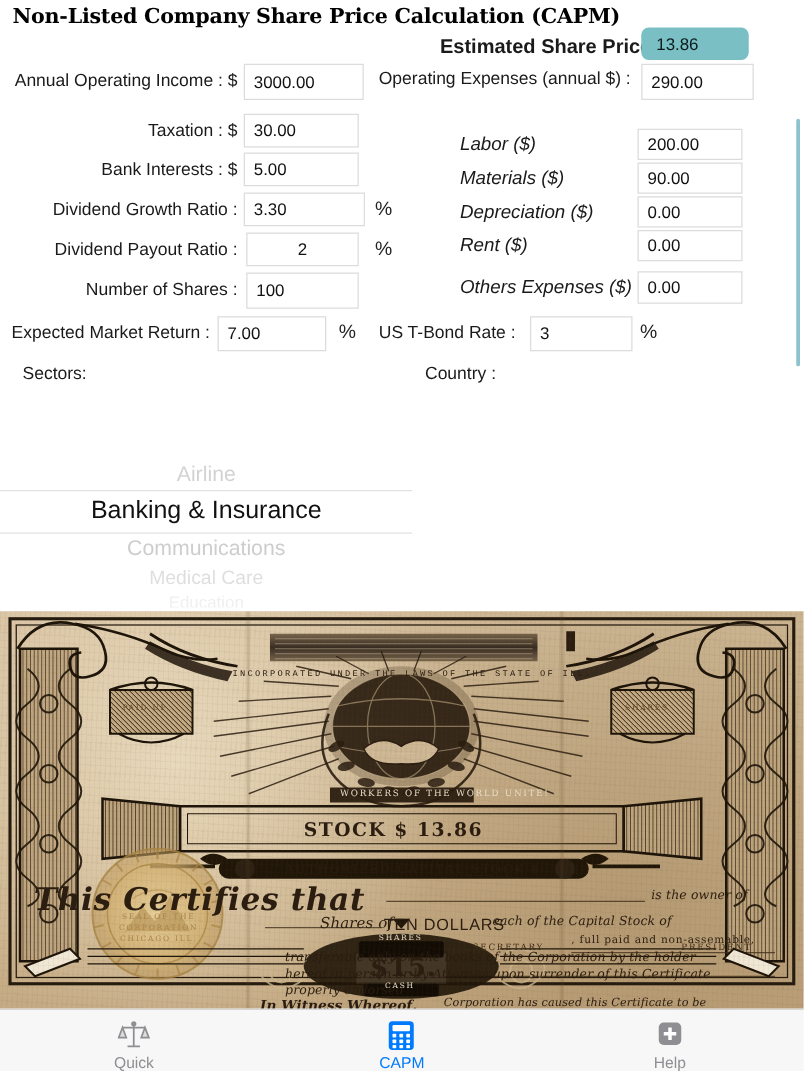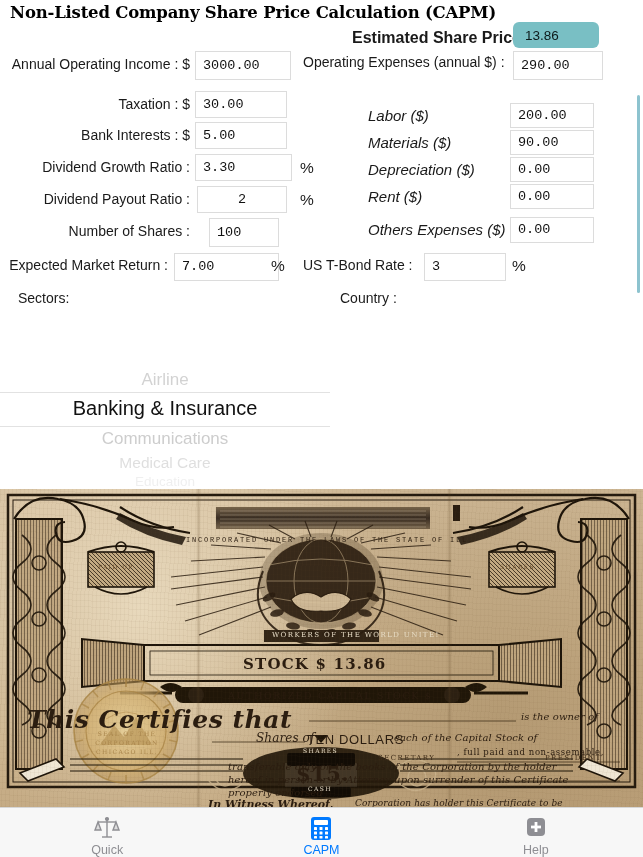--- a/index.html
+++ b/index.html
@@ -32,21 +32,21 @@
   .pct {
     position: absolute; font-size: 15.5px; color: #222;
   }
 
   
   .fld {
     position: absolute;
     background: #ffffff;
     border: 1px solid #dcdcdc;
     border-radius: 0;
-    font-family: Liberation Mono, monospace;
+    font-family: Liberation Sans, sans-serif;
     font-size: 13.5px;
     color: #111;
     padding: 0 7px;
     line-height: 1;
     outline: none;
     display: flex; align-items: center;
   }
   .fld.center { justify-content: center; }
   .result {
     position: absolute;
@@ -196,24 +196,24 @@
 
   <div class="lbl" style="left:0px; top:159px; width:190px;">Dividend Growth Ratio :</div>
   <div class="fld" style="left:195px; top:154px; width:97px; height:27px;">3.30</div>
   <div class="pct" style="left:300px; top:159px;">%</div>
 
   <div class="lbl" style="left:0px; top:191px; width:190px;">Dividend Payout Ratio :</div>
   <div class="fld center" style="left:197px; top:186px; width:90px; height:27px;">2</div>
   <div class="pct" style="left:300px; top:191px;">%</div>
 
   <div class="lbl" style="left:0px; top:223px; width:190px;">Number of Shares :</div>
-  <div class="fld" style="left:197px; top:218px; width:70px; height:29px;margin-left:12px;">100</div>
+  <div class="fld" style="left:197px; top:218px; width:90px; height:29px;">100</div>
 
   <div class="lbl" style="left:0px; top:257px; width:168px;">Expected Market Return :</div>
-  <div class="fld" style="left:174px; top:253px; width:105px; height:28px;">7.00</div>
+  <div class="fld" style="left:174px; top:253px; width:87px; height:28px;">7.00</div>
   <div class="pct" style="left:271px; top:257px;">%</div>
 
   <div class="lbl" style="left:303px; top:54px; width:205px; text-align:left;">Operating Expenses (annual $) :</div>
   <div class="fld" style="left:513px; top:51px; width:90px; height:29px;">290.00</div>
 
   <div class="lbl ital" style="left:368px; top:107px; width:140px;">Labor ($)</div>
   <div class="fld" style="left:510px; top:103px; width:84px; height:25px;">200.00</div>
 
   <div class="lbl ital" style="left:368px; top:134px; width:140px;">Materials ($)</div>
   <div class="fld" style="left:510px; top:130px; width:84px; height:25px;">90.00</div>
@@ -496,21 +496,21 @@
     <div class="ctext script" style="left:256px; top:242px; font-size:12px;">Shares of</div>
     <div class="ctext tendollars" style="left:307px; top:243px;">TEN DOLLARS</div>
     <div class="ctext script" style="left:394px; top:243px;">each of the Capital Stock of</div>
     <div class="ctext" style="left:457px; top:258px; font-family:'DejaVu Serif',serif; font-size:8.5px; letter-spacing:.6px;">, full paid and non-assemable,</div>
 
     <div class="ctext script" style="left:228px; top:272px;">transferable only on the books of the Corporation by the holder</div>
     <div class="ctext script" style="left:228px; top:285px;">hereof in person or by Attorney upon surrender of this Certificate</div>
     <div class="ctext script" style="left:228px; top:298px;">properly endorsed</div>
 
     <div class="ctext witness" style="left:208px; top:309px;">In Witness Whereof,</div>
-    <div class="ctext script" style="left:355px; top:309px; font-size:9px;">Corporation has holder this Certificate to be</div>
+    <div class="ctext script" style="left:355px; top:309px; font-size:9px;">Corporation has caused this Certificate to be</div>
 
     <div class="ctext smallcaps" style="left:378px; top:265px; color:#3f2d1a;">SECRETARY</div>
     <div class="ctext smallcaps" style="left:545px; top:265px; color:#3f2d1a;">PRESIDENT</div>
 
     <div class="ctext smallcaps" style="left:303px; top:258px; color:#e7dcc6; font-size:6px;">SHARES</div>
     <div class="ctext tenbadge" style="left:296px; top:272px;">$15.</div>
     <div class="ctext smallcaps" style="left:308px; top:296px; color:#e7dcc6; font-size:6px;">CASH</div>
 
     <div class="ctext smallcaps" style="left:88px; top:240px; color:#a8854c; font-size:6px; width:78px; white-space:normal; text-align:center; line-height:1.5;">SEAL OF THE CORPORATION CHICAGO ILL.</div>
 

